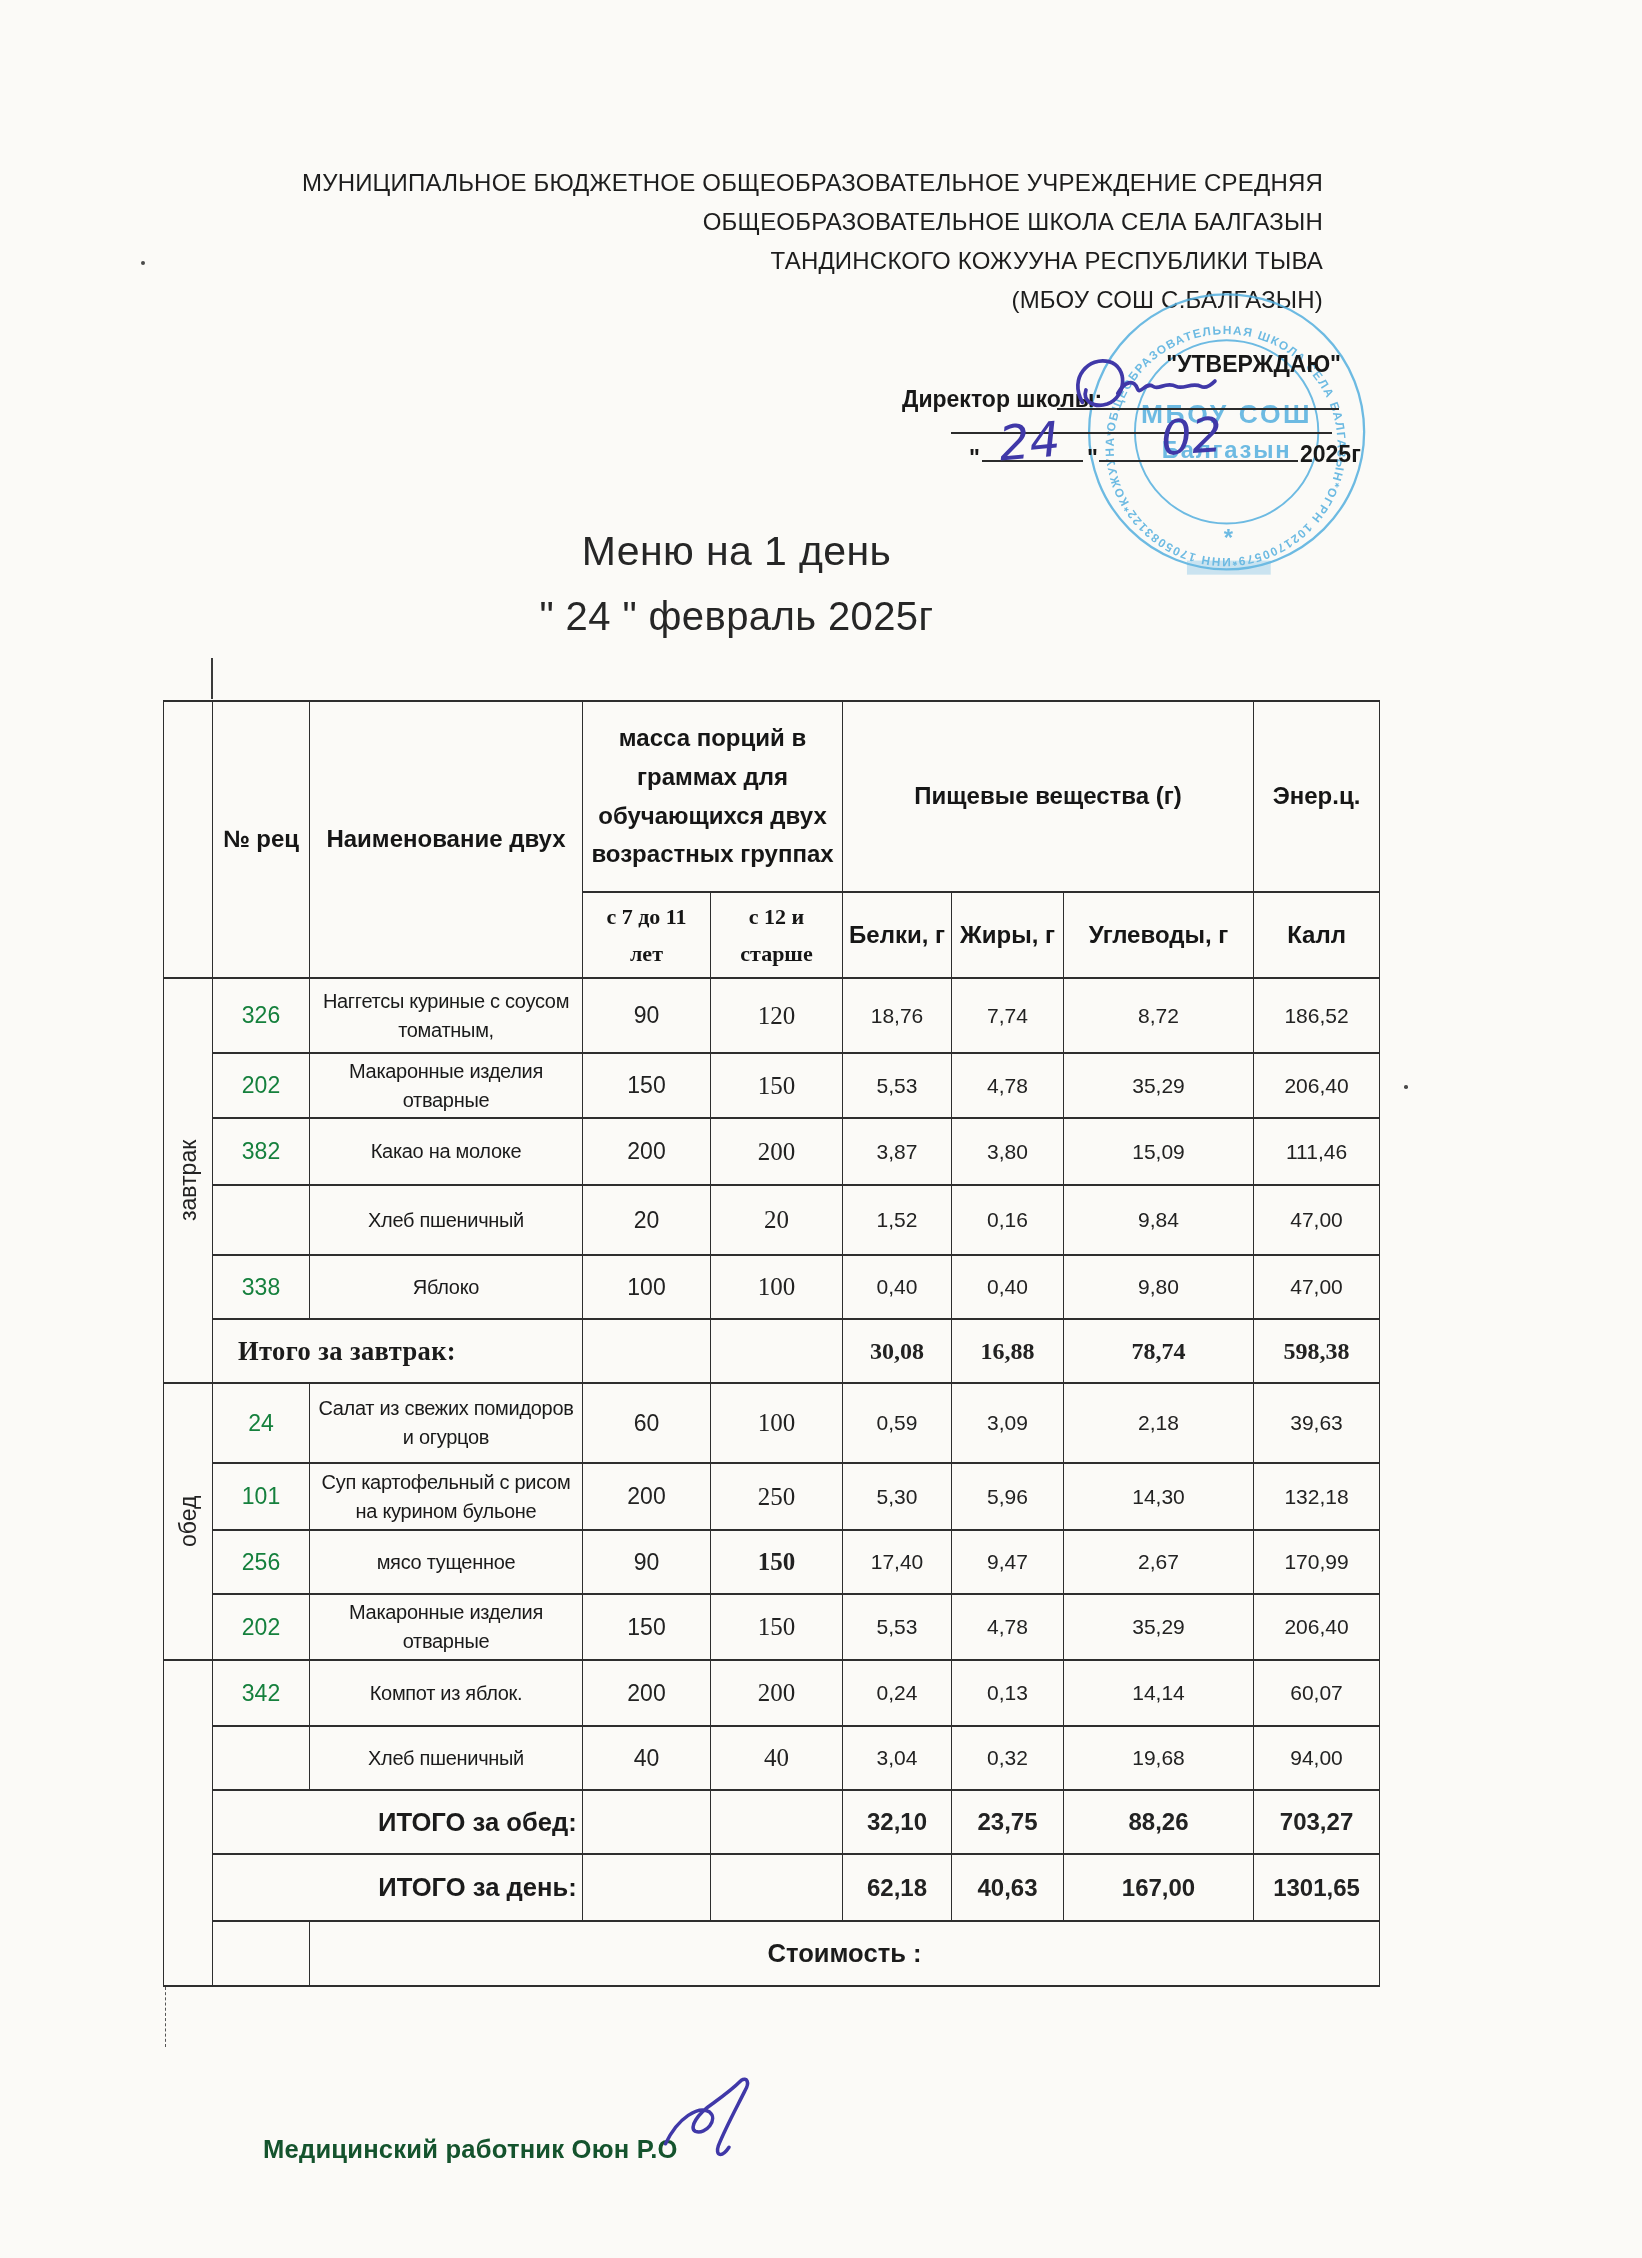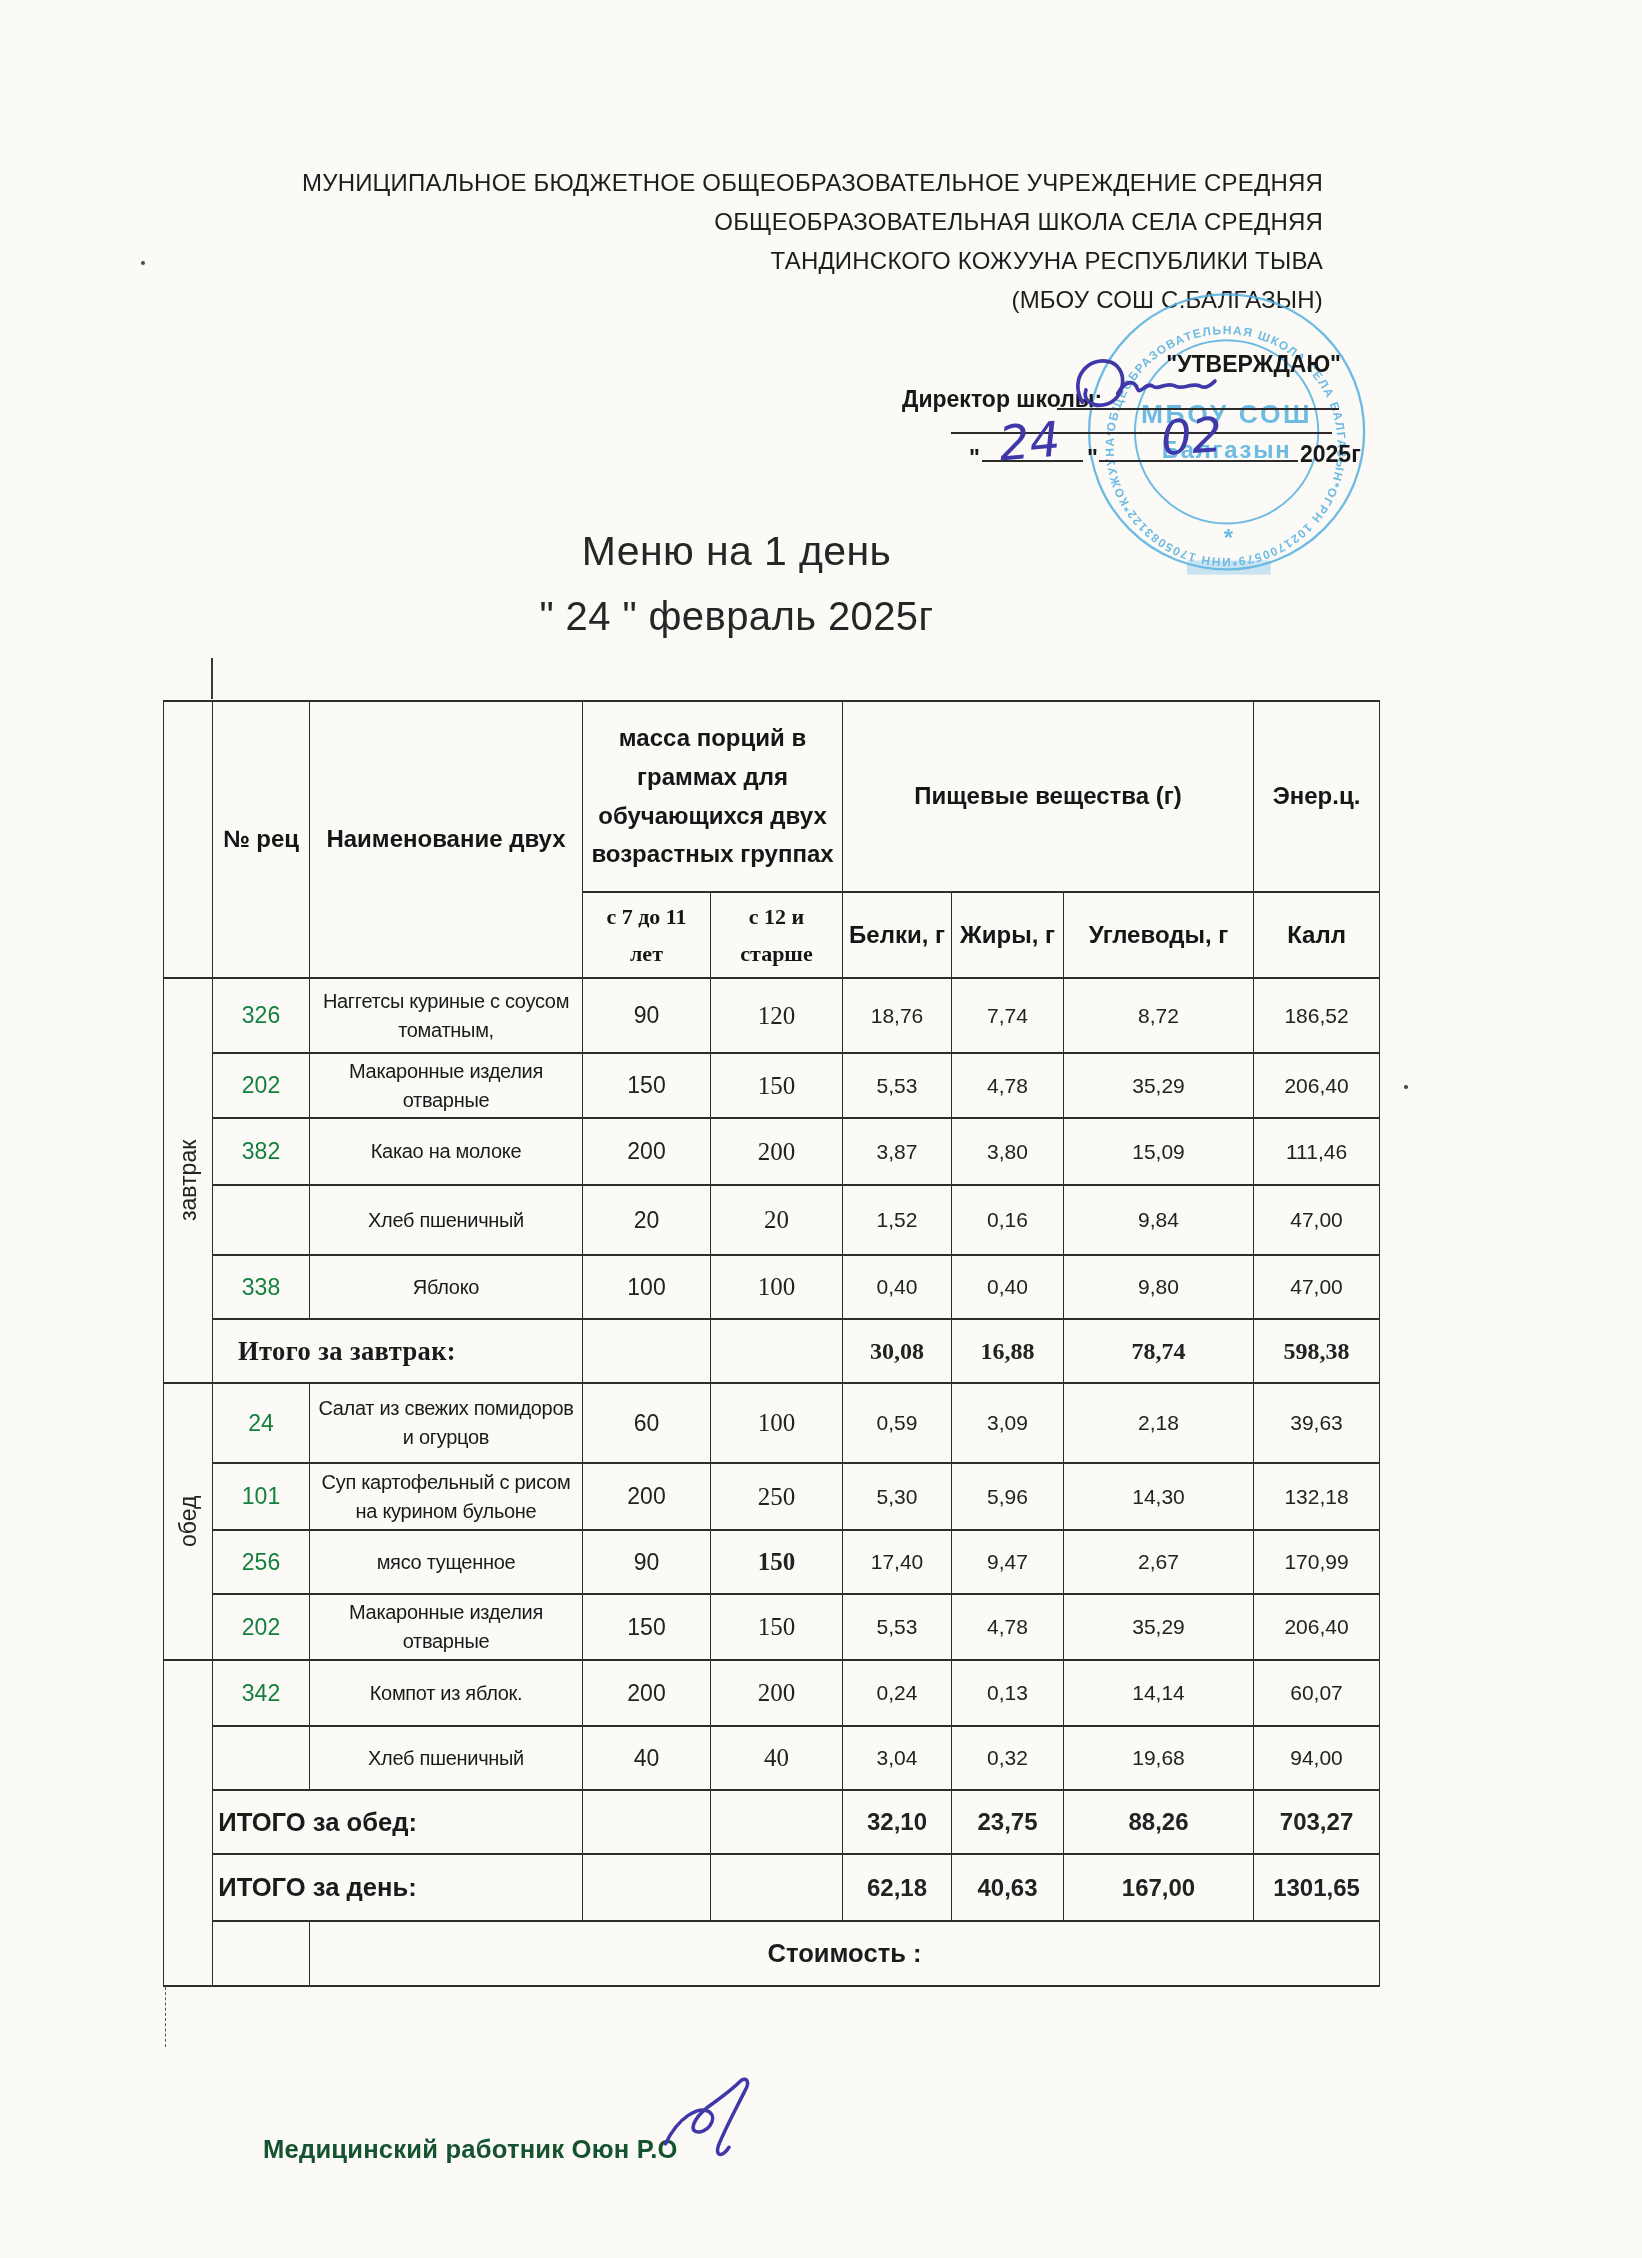--- a/index.html
+++ b/index.html
@@ -46,38 +46,38 @@
   td.rec{font-size:23px;color:#15803d;}
   td.dish{text-align:left;font-size:20px;letter-spacing:-0.3px;line-height:1.45;
     padding-left:8px;color:#1a1a1a;}
   td.m1{font-size:23px;color:#222;}
   td.m2{font-family:"Liberation Serif",serif;font-size:25px;color:#222;}
   td.num{font-size:21px;color:#222;}
   tr.total-b td{font-family:"Liberation Serif",serif;font-weight:bold;}
   tr.total-b td.tlabel{font-size:26.5px;text-align:left;padding-left:25px;letter-spacing:0.4px;}
   tr.total-b td.num{font-size:24px;}
   tr.total-s td{font-weight:bold;}
-  tr.total-s td.tlabel{font-size:25.6px;text-align:left;}
+  tr.total-s td.tlabel{font-size:25.6px;text-align:right;}
   tr.total-s td.num{font-size:24px;}
   td.thick-b{border-bottom-width:5.3px;}
   td.cost{font-weight:bold;font-size:25.6px;text-align:left;padding-left:8.8px;
     vertical-align:top;padding-top:10.6px;}
   td.noborder-b{border-bottom:none;}
 
   
   .footer-label{font-weight:bold;font-size:25.6px;color:#14532d;letter-spacing:0.2px;}
 
   .speck{background:#4a4a4a;border-radius:50%;}
 </style>
 </head>
 <body>
 
 <div class="abs org-block">
   <div>МУНИЦИПАЛЬНОЕ БЮДЖЕТНОЕ ОБЩЕОБРАЗОВАТЕЛЬНОЕ УЧРЕЖДЕНИЕ СРЕДНЯЯ</div>
-  <div>ОБЩЕОБРАЗОВАТЕЛЬНАЯ ШКОЛА СЕЛА СРЕДНЯЯ</div>
+  <div>ОБЩЕОБРАЗОВАТЕЛЬНОЕ ШКОЛА СЕЛА БАЛГАЗЫН</div>
   <div>ТАНДИНСКОГО КОЖУУНА РЕСПУБЛИКИ ТЫВА</div>
   <div>(МБОУ СОШ С.БАЛГАЗЫН)</div>
 </div>
 
 <svg class="abs stamp" style="left:1081px;top:282px;" width="293" height="305" viewBox="0 0 332 346">
   <defs>
     <path id="ringPath" d="M 38,170 A 127,127 0 1 1 37.9,170.8"></path>
   </defs>
   <circle cx="165" cy="170" r="156" fill="none" stroke="#55b0df" stroke-width="2.6"></circle>
   <circle cx="165" cy="170" r="104" fill="none" stroke="#55b0df" stroke-width="2.2"></circle>

